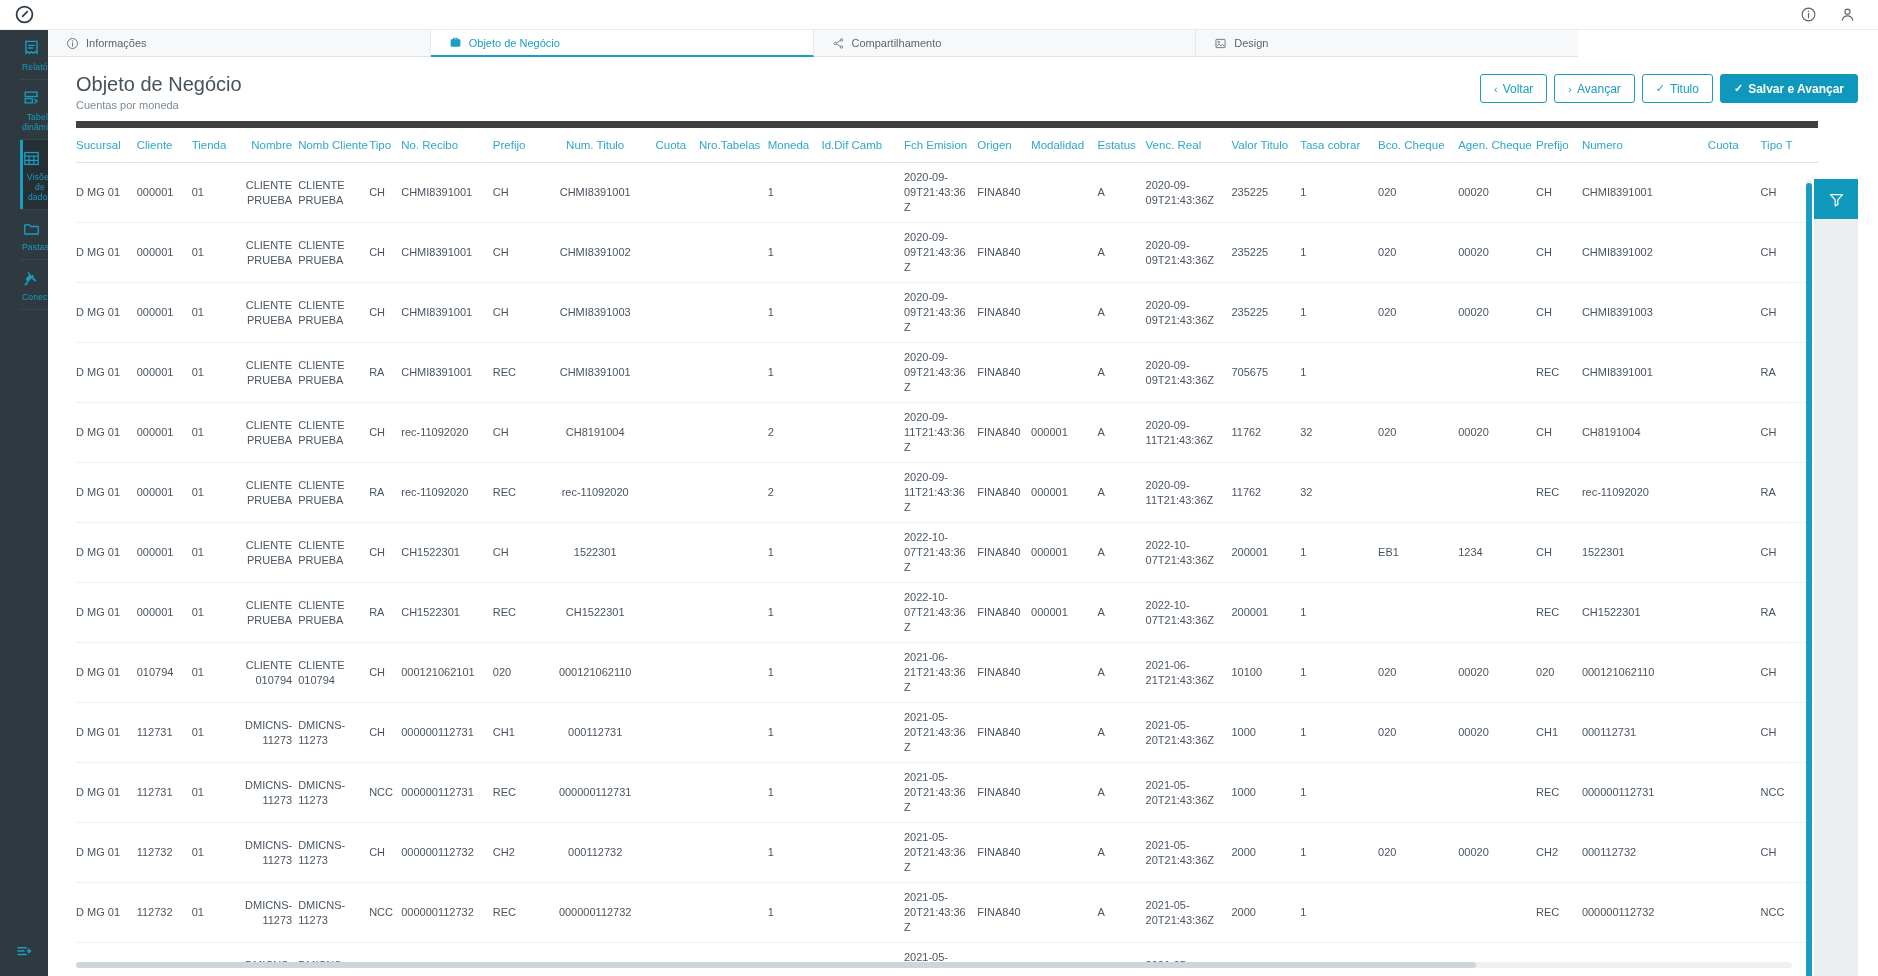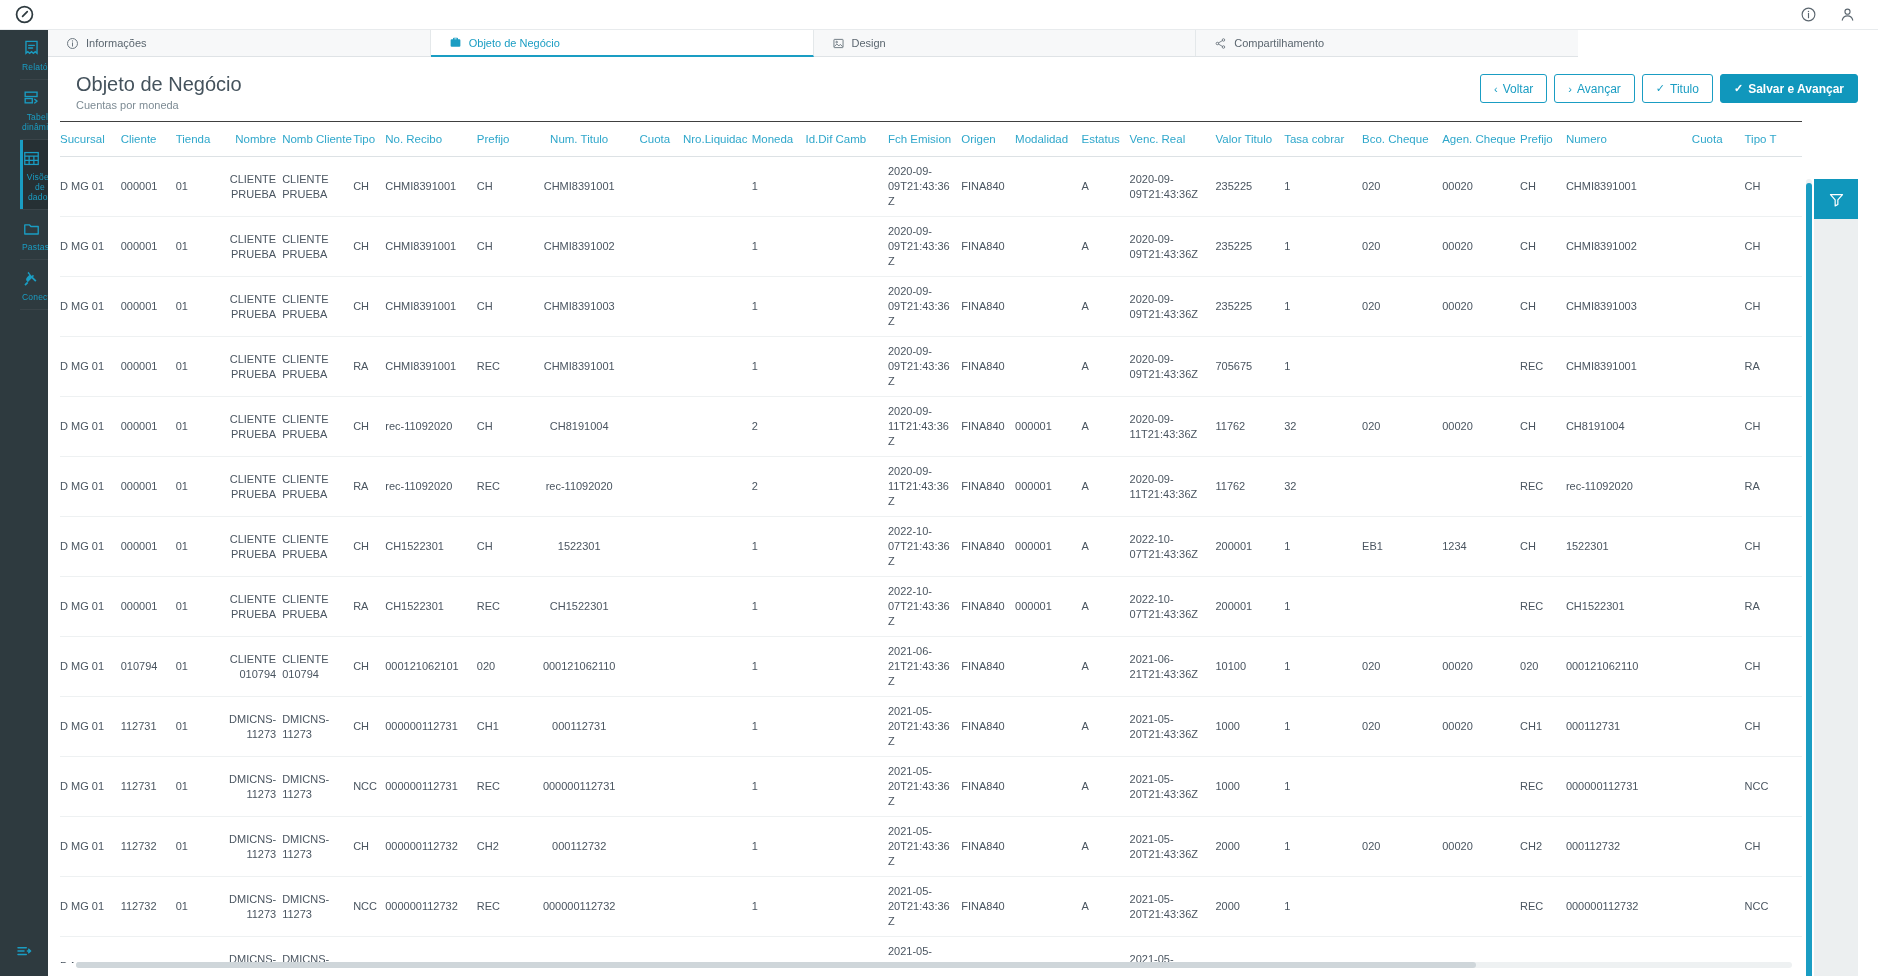--- a/index.html
+++ b/index.html
@@ -90,22 +90,22 @@
     display: flex; align-items: center; gap: 5px;
     height: 29px; padding: 0 13px; font-size: 12px;
     border-radius: 3px; cursor: pointer; white-space: nowrap;
   }
   .btn.outline { background: #fff; border: 1px solid #1a9dc3; color: #1a9dc3; }
   .btn.primary { background: #1097bc; border: 1px solid #1097bc; color: #fff; font-weight: bold; }
   .btn .chev { font-size: 11px; }
 
   
   #gridwrap {
-    position: absolute; left: 12px; top: 64px; width: 1742px; height: 842px;
-    border-top: 1px solid #404040; overflow: hidden; background: #fff;
+    position: absolute; left: 28px; top: 64px; width: 1742px; height: 842px;
+    border-top: 7px solid #404040; overflow: hidden; background: #fff;
   }
   table { border-collapse: collapse; table-layout: fixed; width: 1742px; }
   thead th {
     color: #2fa7cb; font-size: 11.5px; font-weight: normal;
     text-align: left; padding: 11px 6px 11px 0; vertical-align: top;
     border-bottom: 1px solid #dde2e5; white-space: nowrap;
   }
   tbody td {
     font-size: 11px; color: #4a5560; padding: 7px 6px 7px 0;
     vertical-align: middle; border-bottom: 1px solid #eef1f2;
@@ -256,39 +256,39 @@
     <span class="tab-ico">
       <svg width="13" height="13" viewBox="0 0 24 24" fill="currentColor">
         <path d="M9 3h6a1.6 1.6 0 0 1 1.6 1.6V6H19a2 2 0 0 1 2 2v10a2 2 0 0 1-2 2H5a2 2 0 0 1-2-2V8a2 2 0 0 1 2-2h2.4V4.6A1.6 1.6 0 0 1 9 3zm.9 3h4.2V4.8H9.9z"></path>
       </svg>
     </span>
     <span>Objeto de Negócio</span>
   </div>
 
   <div class="tab">
     <span class="tab-ico">
-      <svg width="13" height="13" viewBox="0 0 24 24" fill="none" stroke="currentColor" stroke-width="1.7">
-        <rect x="3.6" y="4.4" width="16.8" height="15.2" rx="1"></rect>
-        <circle cx="8.6" cy="9.4" r="1.5"></circle>
-          <path d="M4.4 17.5l4.6-4.6 3.6 3.6 2.8-2.8 4.2 4.2" stroke-linejoin="round"></path>
-      </svg>
-    </span>
-    <span>Design</span>
-  </div>
-
-  <div class="tab">
-    <span class="tab-ico">
       <svg width="13" height="13" viewBox="0 0 24 24" fill="none" stroke="currentColor" stroke-width="1.6">
         <circle cx="17.5" cy="5.5" r="2.3"></circle>
           <circle cx="17.5" cy="18.5" r="2.3"></circle>
           <circle cx="6.2" cy="12" r="2.3"></circle>
         <path d="M8.3 10.9 15.4 6.7M8.3 13.1l7.1 4.2" stroke-linecap="round"></path>
       </svg>
     </span>
     <span>Compartilhamento</span>
+  </div>
+
+  <div class="tab">
+    <span class="tab-ico">
+      <svg width="13" height="13" viewBox="0 0 24 24" fill="none" stroke="currentColor" stroke-width="1.7">
+        <rect x="3.6" y="4.4" width="16.8" height="15.2" rx="1"></rect>
+        <circle cx="8.6" cy="9.4" r="1.5"></circle>
+          <path d="M4.4 17.5l4.6-4.6 3.6 3.6 2.8-2.8 4.2 4.2" stroke-linejoin="round"></path>
+      </svg>
+    </span>
+    <span>Design</span>
   </div>
 </div>
 
 <div id="main">
 
   <div id="page-head">
     <div id="page-title">Objeto de Negócio</div>
     <div id="page-sub">Cuentas por moneda</div>
 
     <div id="actions">
@@ -318,21 +318,21 @@
         <th class="c0">Sucursal</th>
         <th class="c1">Cliente</th>
         <th class="c2">Tienda</th>
         <th class="c3">Nombre</th>
         <th class="c4">Nomb Cliente</th>
         <th class="c5">Tipo</th>
         <th class="c6">No. Recibo</th>
         <th class="c7">Prefijo</th>
         <th class="c8">Num. Titulo</th>
         <th class="c9">Cuota</th>
-        <th class="c10">Nro.Liquidac</th>
+        <th class="c10">Nro.Tabelas</th>
         <th class="c11">Moneda</th>
         <th class="c12">Id.Dif Camb</th>
         <th class="c13">Fch Emision</th>
         <th class="c14">Origen</th>
         <th class="c15">Modalidad</th>
         <th class="c16">Estatus</th>
         <th class="c17">Venc. Real</th>
         <th class="c18">Valor Titulo</th>
         <th class="c19">Tasa cobrar</th>
         <th class="c20">Bco. Cheque</th>

